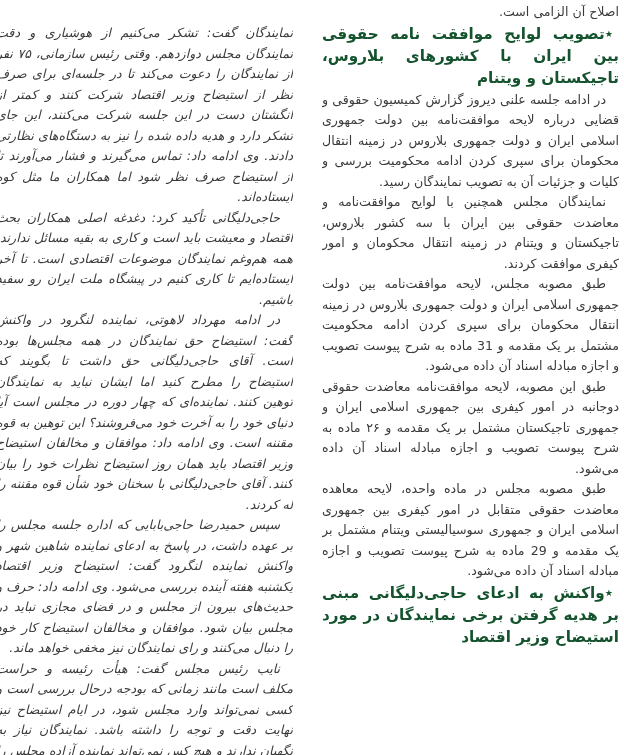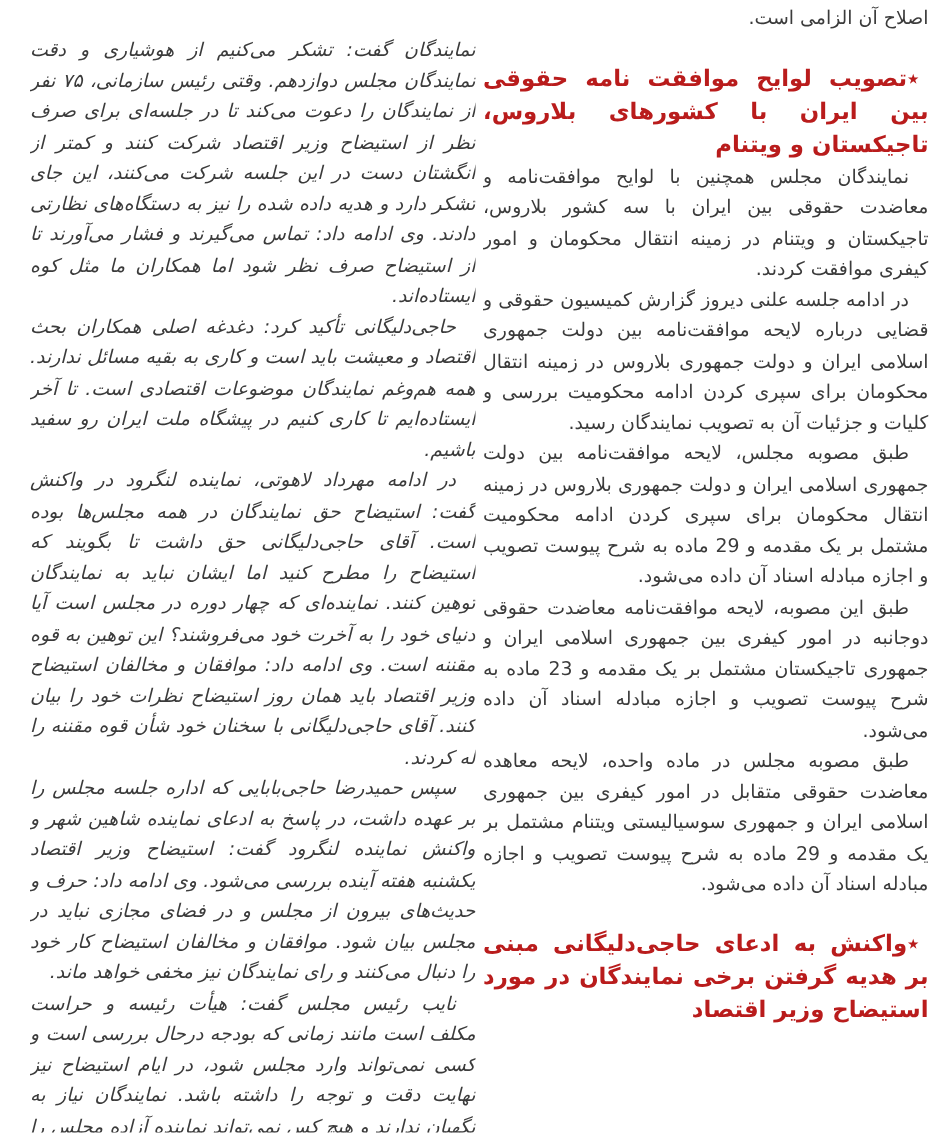--- a/index.html
+++ b/index.html
@@ -13,21 +13,21 @@
     overflow: hidden;
     font-family: "DejaVu Sans", sans-serif;
   }
   .page {
     box-sizing: border-box;
     width: 624px;
     height: 755px;
     padding: 2px 5px 0 5px;
     display: flex;
     flex-direction: row;
-    gap: 5px;
+    gap: 29px;
     direction: rtl;
   }
   .column {
     flex: 0 0 auto;
     width: 297px;
     direction: rtl;
     text-align: justify;
     color: #3b3b3b;
     font-size: 12.6px;
     line-height: 20.5px;
@@ -38,40 +38,40 @@
     font-style: italic;
   }
   p.body-para {
     margin: 0;
     text-indent: 13px;
   }
   p.body-para.no-indent {
     text-indent: 0;
   }
   h2.headline {
-    margin: 18px 0 1px 0;
+    margin: 0 0 1px 0;
     font-size: 15.2px;
     line-height: 22px;
     font-weight: bold;
-    color: #b91c1c;
+    color: #14532d;
     text-align: justify;
     text-indent: 6px;
   }
 </style>
 </head>
 <body>
 
 <main class="page">
   <section class="column column-right">
       <p class="body-para no-indent">اصلاح آن الزامی است.</p>
       <h2 class="headline">٭تصویب لوایح موافقت نامه حقوقی بین ایران با کشورهای بلاروس، تاجیکستان و ویتنام</h2>
+      <p class="body-para">در ادامه جلسه علنی دیروز گزارش کمیسیون حقوقی و قضایی درباره لایحه موافقت‌نامه بین دولت جمهوری اسلامی ایران و دولت جمهوری بلاروس در زمینه انتقال محکومان برای سپری کردن ادامه محکومیت بررسی و کلیات و جزئیات آن به تصویب نمایندگان رسید.</p>
       <p class="body-para">نمایندگان مجلس همچنین با لوایح موافقت‌نامه و معاضدت حقوقی بین ایران با سه کشور بلاروس، تاجیکستان و ویتنام در زمینه انتقال محکومان و امور کیفری موافقت کردند.</p>
-      <p class="body-para">در ادامه جلسه علنی دیروز گزارش کمیسیون حقوقی و قضایی درباره لایحه موافقت‌نامه بین دولت جمهوری اسلامی ایران و دولت جمهوری بلاروس در زمینه انتقال محکومان برای سپری کردن ادامه محکومیت بررسی و کلیات و جزئیات آن به تصویب نمایندگان رسید.</p>
-      <p class="body-para">طبق مصوبه مجلس، لایحه موافقت‌نامه بین دولت جمهوری اسلامی ایران و دولت جمهوری بلاروس در زمینه انتقال محکومان برای سپری کردن ادامه محکومیت مشتمل بر یک مقدمه و 29 ماده به شرح پیوست تصویب و اجازه مبادله اسناد آن داده می‌شود.</p>
-      <p class="body-para">طبق این مصوبه، لایحه موافقت‌نامه معاضدت حقوقی دوجانبه در امور کیفری بین جمهوری اسلامی ایران و جمهوری تاجیکستان مشتمل بر یک مقدمه و 23 ماده به شرح پیوست تصویب و اجازه مبادله اسناد آن داده می‌شود.</p>
+      <p class="body-para">طبق مصوبه مجلس، لایحه موافقت‌نامه بین دولت جمهوری اسلامی ایران و دولت جمهوری بلاروس در زمینه انتقال محکومان برای سپری کردن ادامه محکومیت مشتمل بر یک مقدمه و 31 ماده به شرح پیوست تصویب و اجازه مبادله اسناد آن داده می‌شود.</p>
+      <p class="body-para">طبق این مصوبه، لایحه موافقت‌نامه معاضدت حقوقی دوجانبه در امور کیفری بین جمهوری اسلامی ایران و جمهوری تاجیکستان مشتمل بر یک مقدمه و ۲۶ ماده به شرح پیوست تصویب و اجازه مبادله اسناد آن داده می‌شود.</p>
       <p class="body-para">طبق مصوبه مجلس در ماده واحده، لایحه معاهده معاضدت حقوقی متقابل در امور کیفری بین جمهوری اسلامی ایران و جمهوری سوسیالیستی ویتنام مشتمل بر یک مقدمه و 29 ماده به شرح پیوست تصویب و اجازه مبادله اسناد آن داده می‌شود.</p>
       <h2 class="headline">٭واکنش به ادعای حاجی‌دلیگانی مبنی بر هدیه گرفتن برخی نمایندگان در مورد استیضاح وزیر اقتصاد</h2>
     </section>
   <section class="column column-left">
       <p class="body-para no-indent">نمایندگان گفت: تشکر می‌کنیم از هوشیاری و دقت نمایندگان مجلس دوازدهم. وقتی رئیس سازمانی، ۷۵ نفر از نمایندگان را دعوت می‌کند تا در جلسه‌ای برای صرف نظر از استیضاح وزیر اقتصاد شرکت کنند و کمتر از انگشتان دست در این جلسه شرکت می‌کنند، این جای تشکر دارد و هدیه داده شده را نیز به دستگاه‌های نظارتی دادند. وی ادامه داد: تماس می‌گیرند و فشار می‌آورند تا از استیضاح صرف نظر شود اما همکاران ما مثل کوه ایستاده‌اند.</p>
       <p class="body-para">حاجی‌دلیگانی تأکید کرد: دغدغه اصلی همکاران بحث اقتصاد و معیشت باید است و کاری به بقیه مسائل ندارند. همه هم‌وغم نمایندگان موضوعات اقتصادی است. تا آخر ایستاده‌ایم تا کاری کنیم در پیشگاه ملت ایران رو سفید باشیم.</p>
       <p class="body-para">در ادامه مهرداد لاهوتی، نماینده لنگرود در واکنش گفت: استیضاح حق نمایندگان در همه مجلس‌ها بوده است. آقای حاجی‌دلیگانی حق داشت تا بگویند که استیضاح را مطرح کنید اما ایشان نباید به نمایندگان توهین کنند. نماینده‌ای که چهار دوره در مجلس است آیا دنیای خود را به آخرت خود می‌فروشند؟ این توهین به قوه مقننه است. وی ادامه داد: موافقان و مخالفان استیضاح وزیر اقتصاد باید همان روز استیضاح نظرات خود را بیان کنند. آقای حاجی‌دلیگانی با سخنان خود شأن قوه مقننه را له کردند.</p>
       <p class="body-para">سپس حمیدرضا حاجی‌بابایی که اداره جلسه مجلس را بر عهده داشت، در پاسخ به ادعای نماینده شاهین شهر و واکنش نماینده لنگرود گفت: استیضاح وزیر اقتصاد یکشنبه هفته آینده بررسی می‌شود. وی ادامه داد: حرف و حدیث‌های بیرون از مجلس و در فضای مجازی نباید در مجلس بیان شود. موافقان و مخالفان استیضاح کار خود را دنبال می‌کنند و رای نمایندگان نیز مخفی خواهد ماند.</p>
       <p class="body-para">نایب رئیس مجلس گفت: هیأت رئیسه و حراست مکلف است مانند زمانی که بودجه درحال بررسی است و کسی نمی‌تواند وارد مجلس شود، در ایام استیضاح نیز نهایت دقت و توجه را داشته باشد. نمایندگان نیاز به نگهبان ندارند و هیچ کس نمی‌تواند نماینده آزاده مجلس را تحت تأثیر قرار دهد.</p>
     </section>

